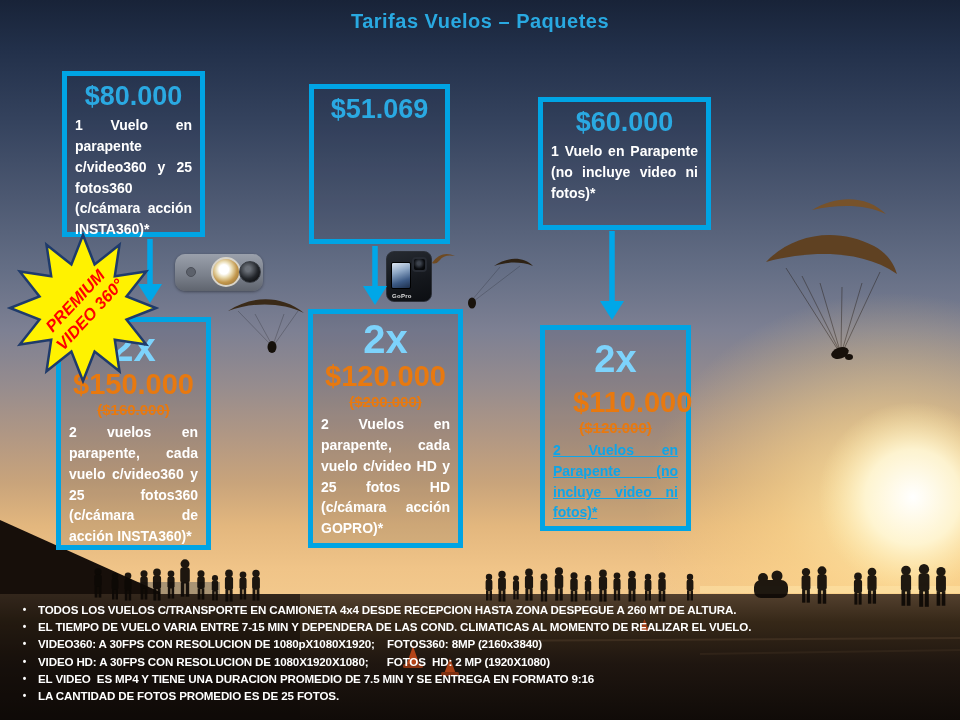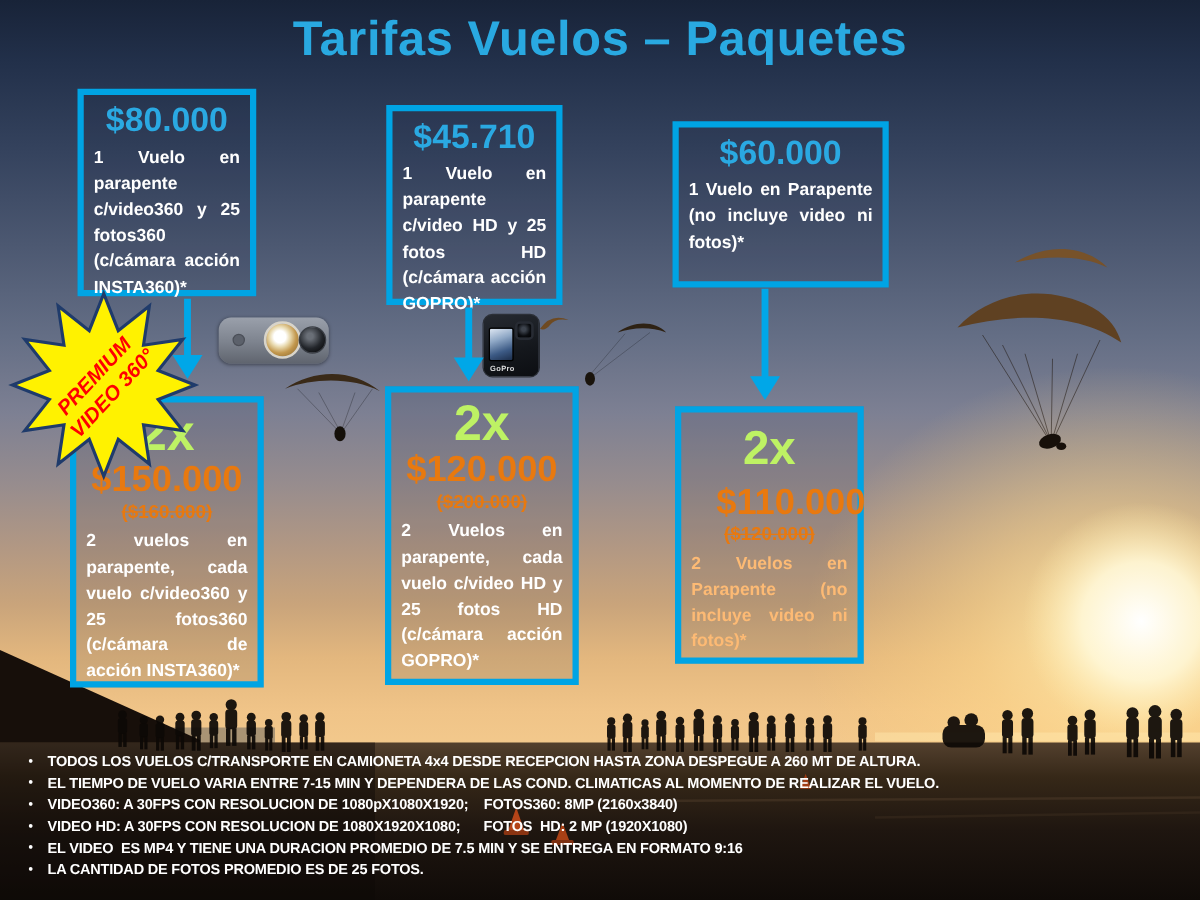--- a/index.html
+++ b/index.html
@@ -6,39 +6,39 @@
   body{
     width:960px;height:720px;position:relative;overflow:hidden;
     font-family:"Liberation Sans","DejaVu Sans",sans-serif;
     background:#182338;
   }
   #scene{position:absolute;left:0;top:0;z-index:0;}
   #overlay{position:absolute;left:0;top:0;z-index:5;pointer-events:none;}
 
   .slide-title{
     position:absolute;top:10px;left:0;width:960px;text-align:center;
-    font-size:39px;font-weight:bold;color:#29A9E1;letter-spacing:.5px;z-index:6;
+    font-size:20px;font-weight:bold;color:#29A9E1;letter-spacing:.5px;z-index:6;
   }
 
   .box{
     position:absolute;box-sizing:border-box;z-index:3;
     border:5px solid #00A4E4;padding:4px 8px 6px 8px;
     background:rgba(20,34,56,0.10);
   }
   .price{
     color:#2AA9E2;font-weight:bold;font-size:27px;line-height:1.2;
     text-align:center;
   }
   .desc{
     color:#ffffff;font-weight:bold;font-size:14px;line-height:1.48;
     text-align:justify;margin-top:3px;
   }
-  .desc.dark{color:#fdba74;}
+  .desc.dark{color:#0ea5e9;text-decoration:underline;}
   .mult{
-    color:#bef264;font-weight:bold;font-size:40px;line-height:1.05;text-align:center;
+    color:#7dd3fc;font-weight:bold;font-size:40px;line-height:1.05;text-align:center;
   }
   .price-orange{
     color:#E8790F;font-weight:bold;font-size:29px;line-height:1.15;text-align:center;
   }
   .old-price{
     color:#E8790F;font-weight:bold;font-size:15px;line-height:1.2;text-align:center;
     text-decoration:line-through;
   }
 
   
@@ -236,22 +236,21 @@
 </svg>
 
 <div class="slide-title">Tarifas Vuelos – Paquetes</div>
 
 <div class="box" style="left:62px;top:71px;width:143px;height:166px;">
   <div class="price">$80.000</div>
   <div class="desc">1 Vuelo en parapente c/video360 y 25 fotos360 (c/cámara acción INSTA360)*</div>
 </div>
 
 <div class="box" style="left:309px;top:84px;width:141px;height:160px;">
-  <div class="price">$45.710</div>
-  <div class="desc">1 Vuelo en parapente c/video HD y 25 fotos HD (c/cámara acción GOPRO)*</div>
+  <div class="price">$51.069</div>
 </div>
 
 <div class="box" style="left:538px;top:97px;width:173px;height:133px;">
   <div class="price">$60.000</div>
   <div class="desc">1 Vuelo en Parapente (no incluye video ni fotos)*</div>
 </div>
 
 <div class="cam360">
   <div class="btn"></div>
   <div class="lens-gold"></div>

